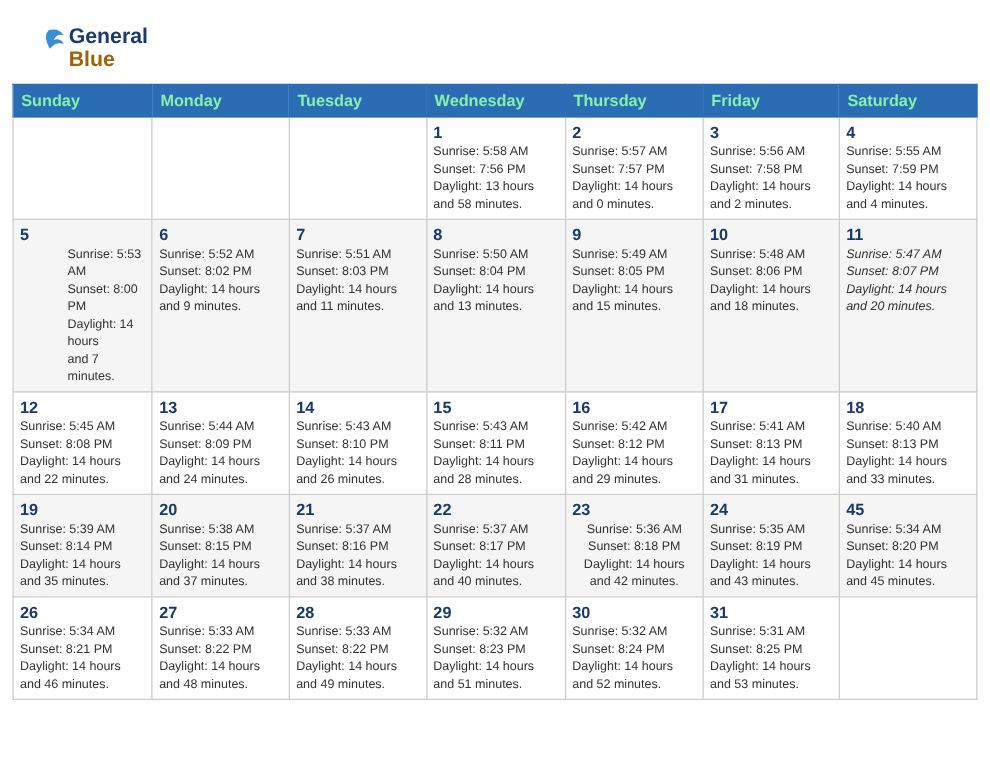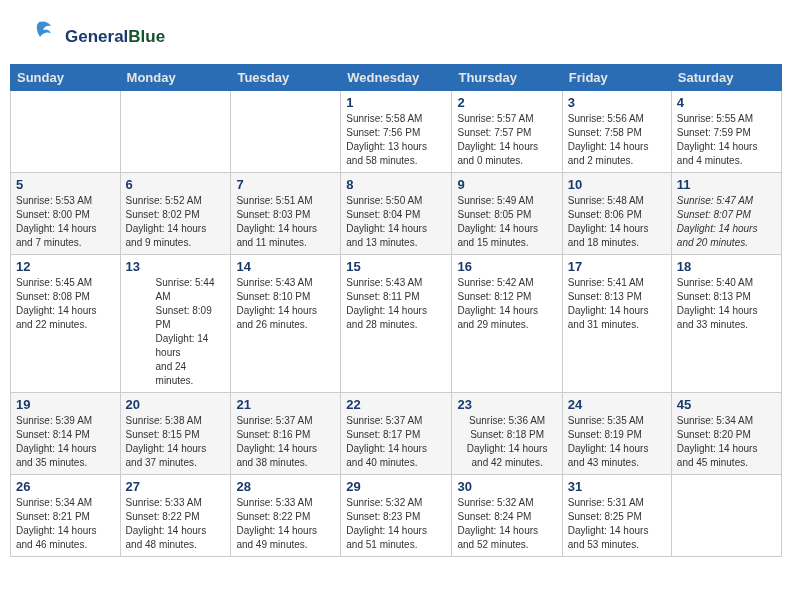--- a/index.html
+++ b/index.html
@@ -28,21 +28,21 @@
       font-size: 16px;
       color: #333;
     }
     .calendar {
       width: 100%;
       border-collapse: collapse;
       margin-top: 5px;
     }
     .calendar th {
       background: #2a6db5;
-      color: #e5e5e5;
+      color: #86efac;
       text-align: left;
       padding: 5px 6px;
       font-size: 13px;
       border: 1px solid #2a6db5;
     }
     .calendar td {
       border: 1px solid #ccc;
       vertical-align: top;
       padding: 4px 5px;
       width: 113px;
@@ -79,23 +79,23 @@
 </head>
 <body>
 
 <div class="header">
   <div class="logo-container">
   <div style="display:flex;flex-direction:column;align-items:flex-start;gap:0">
     <div style="display:flex;align-items:center;gap:0">
       <svg width="28" height="34" viewBox="0 0 28 34">
         <path d="M14 2 Q22 0 26 6 Q20 5 18 10 Q23 8 26 13 Q19 11 15 17 Q11 11 12 5 Z" fill="#3a8fd4"></path>
       </svg>
-      <div style="display:flex;flex-direction:row;line-height:1.1;margin-left:12px">
+      <div style="display:flex;flex-direction:column;line-height:1.1;margin-left:2px">
         <span style="font-size:17px;font-weight:bold;color:#1a3a6b">General</span>
-        <span style="font-size:17px;font-weight:bold;color:#14532d">Blue</span>
+        <span style="font-size:17px;font-weight:bold;color:#a16207">Blue</span>
       </div>
     </div>
   </div>
 </div>
   <div class="title-block">
     <div class="month-title"></div>
     <div class="location-title"></div>
   </div>
 </div>
 
@@ -141,21 +141,21 @@
           <span class="day-num">4</span>
           <div class="cell-info" style="white-space: pre-line;">Sunrise: 5:55 AM
 Sunset: 7:59 PM
 Daylight: 14 hours
 and 4 minutes.</div>
         </td>
       </tr>
       <tr>
         <td>
           <span class="day-num">5</span>
-          <div class="cell-info" style="white-space: pre-line;">Sunrise: 5:53 AM
+          <div class="cell-info" style="white-space: pre-line; margin-left: 38px;">Sunrise: 5:53 AM
 Sunset: 8:00 PM
 Daylight: 14 hours
 and 7 minutes.</div>
         </td>
         <td>
           <span class="day-num">6</span>
           <div class="cell-info" style="white-space: pre-line;">Sunrise: 5:52 AM
 Sunset: 8:02 PM
 Daylight: 14 hours
 and 9 minutes.</div>
@@ -199,21 +199,21 @@
       <tr>
         <td>
           <span class="day-num">12</span>
           <div class="cell-info" style="white-space: pre-line;">Sunrise: 5:45 AM
 Sunset: 8:08 PM
 Daylight: 14 hours
 and 22 minutes.</div>
         </td>
         <td>
           <span class="day-num">13</span>
-          <div class="cell-info" style="white-space: pre-line; margin-left: 30px;">Sunrise: 5:44 AM
+          <div class="cell-info" style="white-space: pre-line;">Sunrise: 5:44 AM
 Sunset: 8:09 PM
 Daylight: 14 hours
 and 24 minutes.</div>
         </td>
         <td>
           <span class="day-num">14</span>
           <div class="cell-info" style="white-space: pre-line;">Sunrise: 5:43 AM
 Sunset: 8:10 PM
 Daylight: 14 hours
 and 26 minutes.</div>

